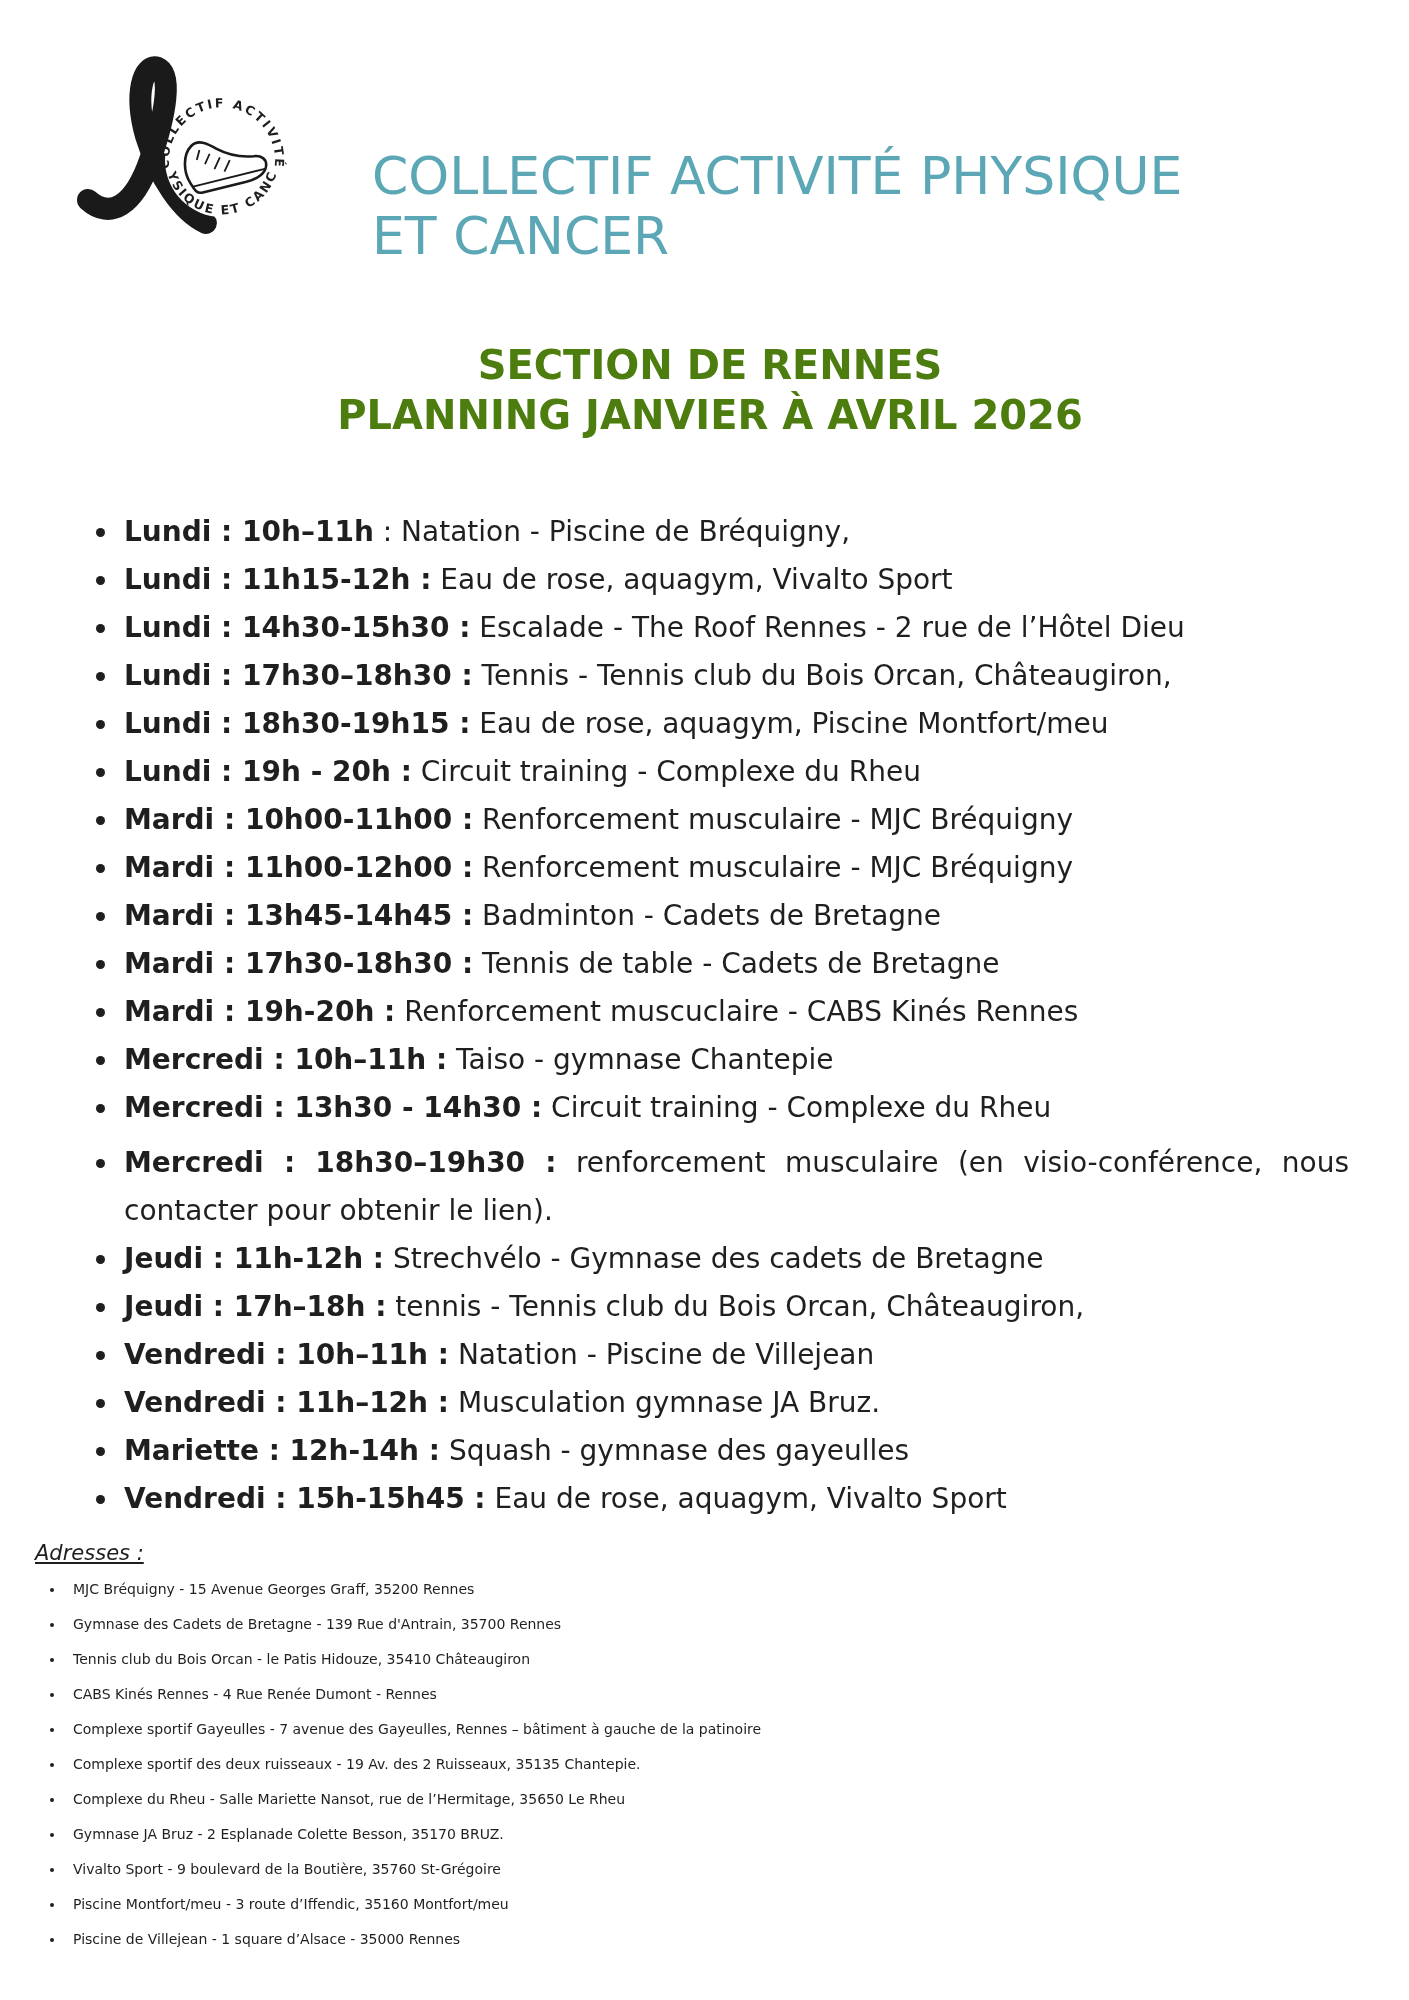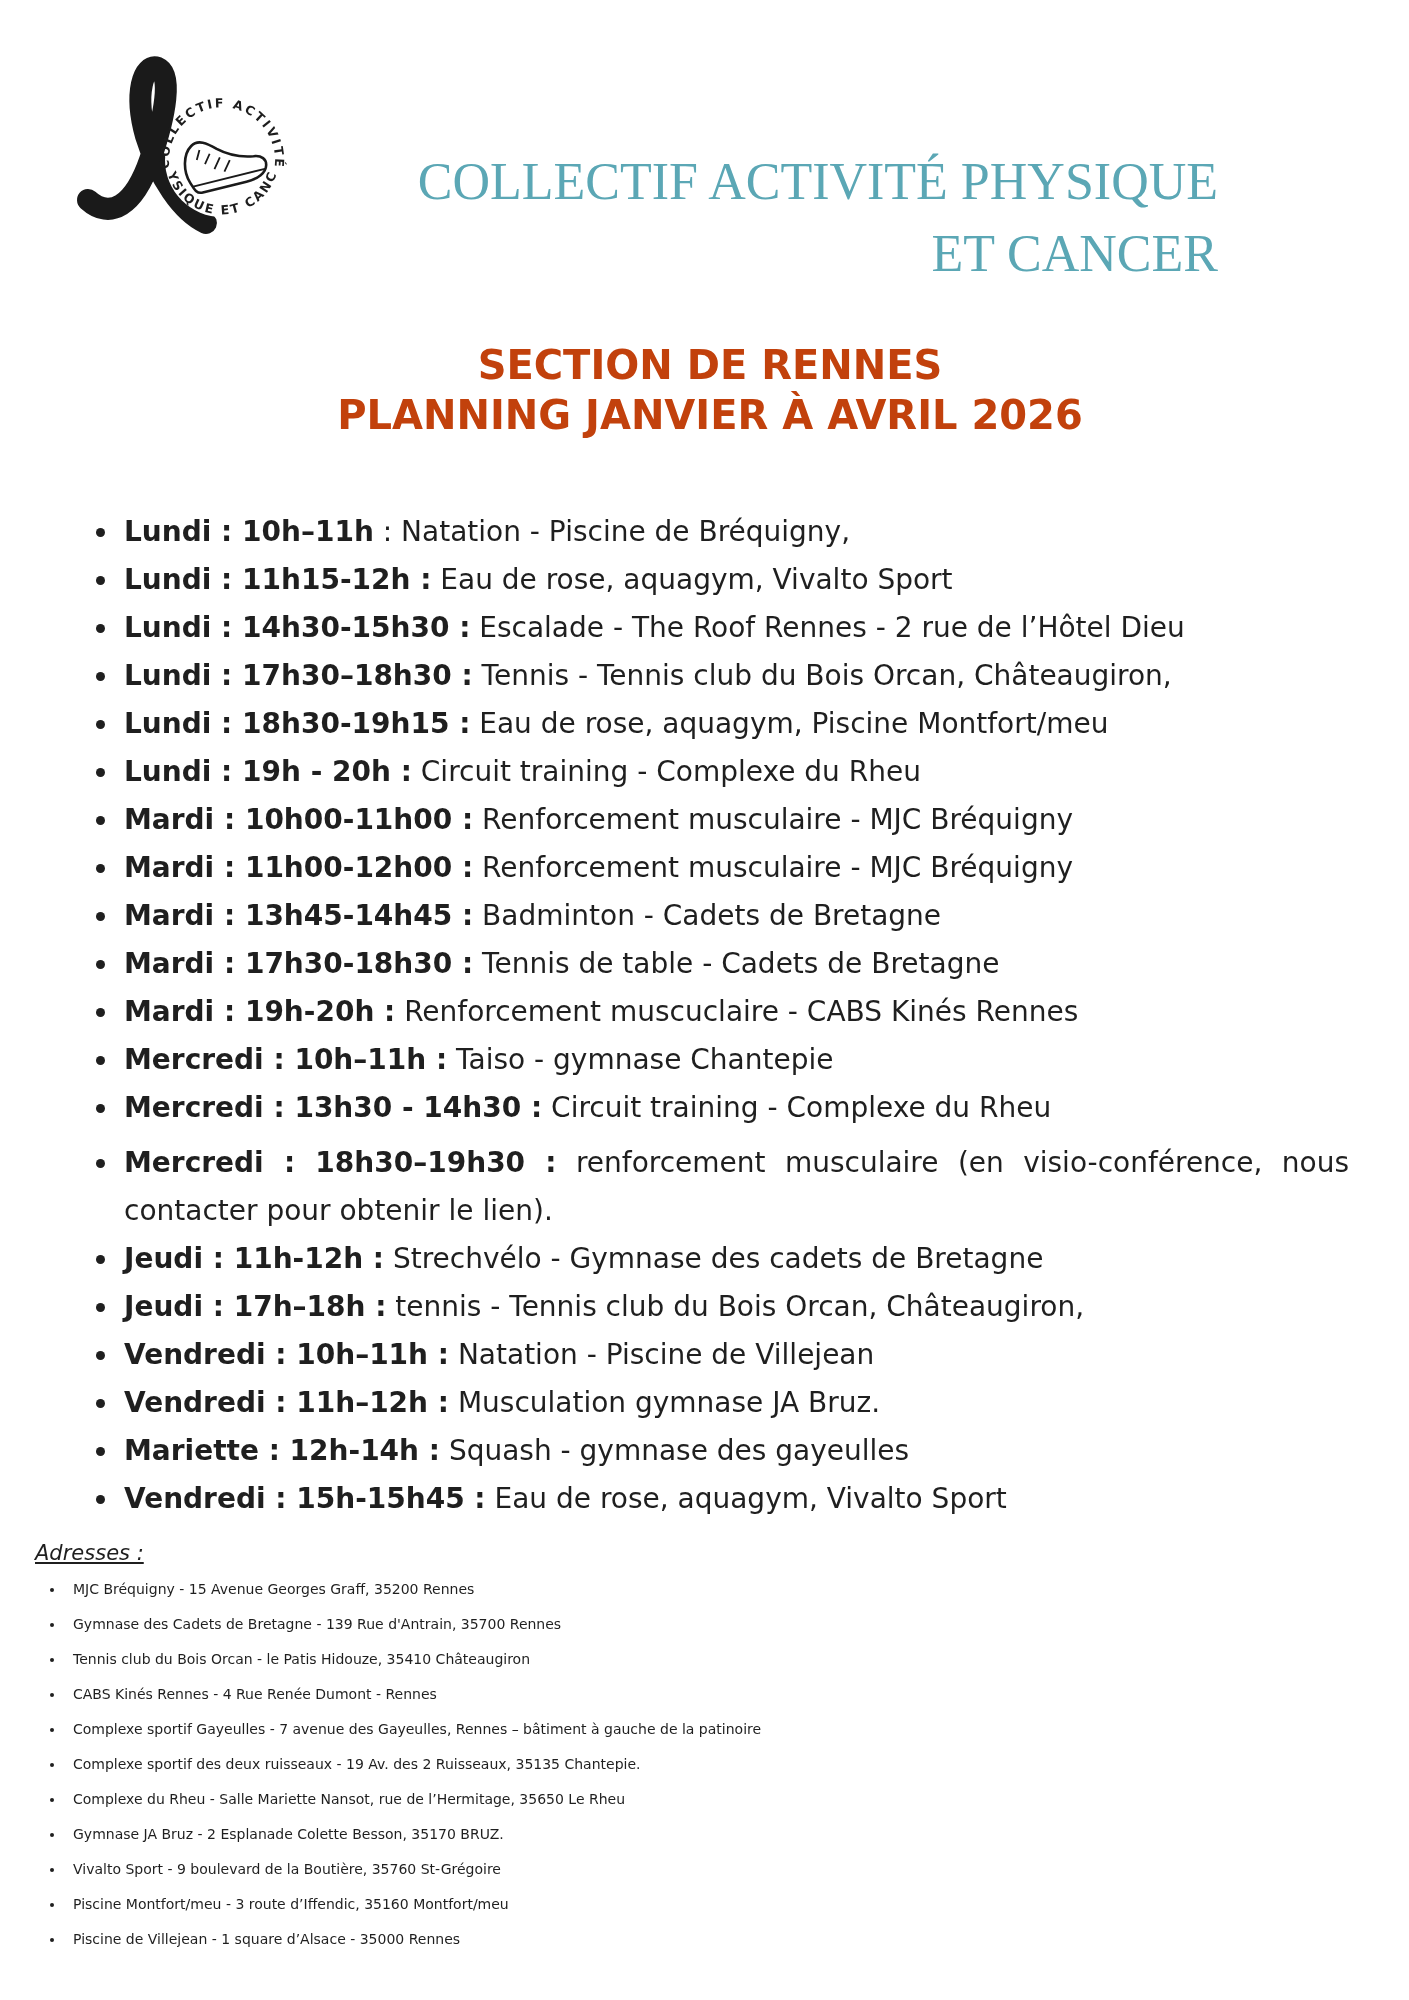--- a/index.html
+++ b/index.html
@@ -8,24 +8,23 @@
     width:1409px;height:2000px;
     background:#ffffff;
     font-family:"DejaVu Sans","Liberation Sans",sans-serif;
     color:#1f1f1f;
     overflow:hidden;
   }
   
   .logo{position:absolute;left:72px;top:42px;width:220px;height:200px;}
   .title{
     position:absolute;left:372px;top:146px;width:846px;
-    text-align:right;
-    font-size:52px;line-height:72px;font-weight:400;
+    text-align:left;
+    font-size:52px;line-height:60px;font-weight:400;
     letter-spacing:0px;
-    font-family:Liberation Serif, serif;
   }
   .subtitle{
     position:absolute;left:110px;top:340px;width:1200px;
     text-align:center;
     font-size:40px;line-height:50px;font-weight:700;
   }
   
   .schedule{
     position:absolute;top:508px;left:88px;right:60px;
     margin:0;padding:0 0 0 32px;
@@ -83,21 +82,21 @@
         </text>
         <text class="arc-text">
           <textPath href="#arcBottom" startOffset="50%" text-anchor="middle">PHYSIQUE ET CANCER</textPath>
         </text>
       </g>
     </svg>
   </div>
 
   <div class="title" style="color:#5ba7b5;">COLLECTIF ACTIVITÉ PHYSIQUE ET CANCER</div>
 
-  <div class="subtitle" style="color:#c2410c;">
+  <div class="subtitle" style="color:#4d7c0f;">
     <div>SECTION DE RENNES</div>
     <div>PLANNING JANVIER À AVRIL 2026</div>
   </div>
 
   <ul class="schedule">
     <li><span class="b">Lundi : 10h–11h</span><span> : Natation - Piscine de Bréquigny,</span></li>
     <li><span class="b">Lundi : 11h15-12h :</span><span> Eau de rose, aquagym, Vivalto Sport</span></li>
     <li><span class="b">Lundi : 14h30-15h30 :</span><span> Escalade - The Roof Rennes - 2 rue de l’Hôtel Dieu</span></li>
     <li><span class="b">Lundi : 17h30–18h30 :</span><span> Tennis - Tennis club du Bois Orcan, Châteaugiron,</span></li>
     <li><span class="b">Lundi : 18h30-19h15 :</span><span> Eau de rose, aquagym, Piscine Montfort/meu</span></li>

